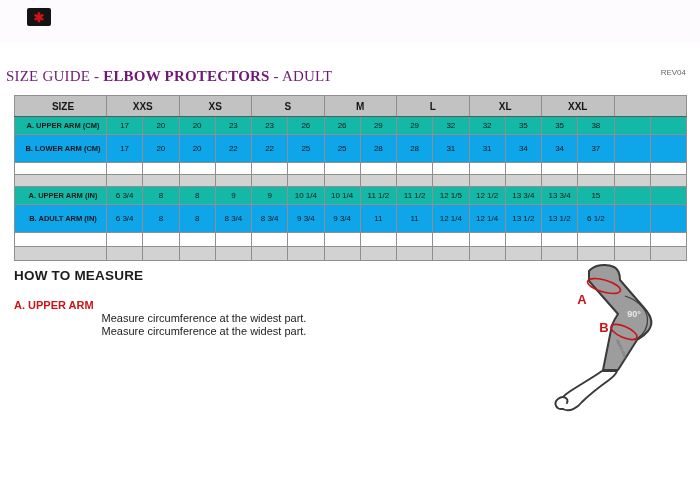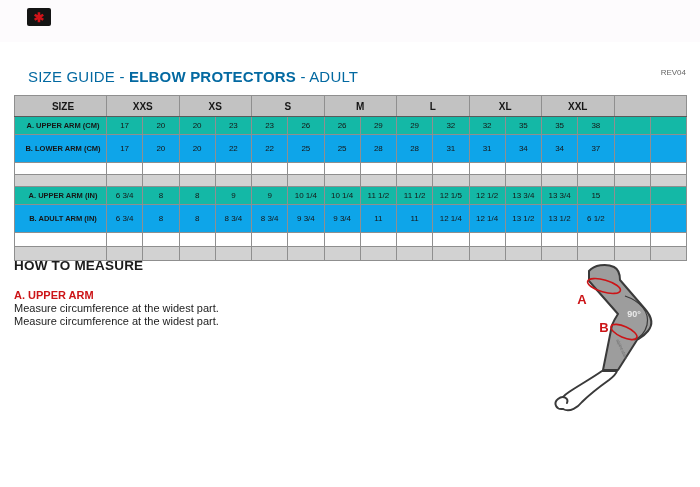--- a/index.html
+++ b/index.html
@@ -6,44 +6,44 @@
   html,body { width:700px; height:487px; }
   body { font-family:"Liberation Sans", sans-serif; background:#ffffff; }
   .page { position:relative; width:700px; height:487px; background:#ffffff; overflow:hidden; }
 
   .topstrip { position:absolute; left:0; top:0; width:700px; height:42px; background:#fdfbfd; }
 
   .logo { position:absolute; left:27px; top:8px; width:24px; height:18px;
           background:#141414; border-radius:2px; display:flex; align-items:center; justify-content:center; }
   .logo .star { color:#d01319; font-size:13px; line-height:1; font-weight:bold; }
 
-  .title { position:absolute; left:28px; top:68px; font-size:15px; color:#0369a1;
-           letter-spacing:.2px; white-space:nowrap; }
+  .title { position:absolute; left:6px; top:68px; font-size:15px; color:#701a75;
+           letter-spacing:.2px; white-space:nowrap;font-family:Liberation Serif, serif; }
   .title .b { font-weight:bold; }
   .rev { position:absolute; right:14px; top:68px; font-size:8px; color:#666; }
 
   table.tbl { position:absolute; left:14px; width:673px; border-collapse:collapse;
               table-layout:fixed; font-size:8px; color:#161616;
               border:1px solid #4f4f4f; }
   #t1 { top:95px; }
   #t2 { top:186px; }
   .tbl td { border:1px solid #8f8f8f; text-align:center; vertical-align:middle;
             padding:0; overflow:hidden; white-space:nowrap; }
   .h-row td { height:21px; background:#c2c2c2; font-weight:bold; font-size:10px; border-bottom:1px solid #5a5a5a; }
   .lbl { text-align:right; padding-left:5px !important; font-weight:bold; font-size:7.5px;margin-left:12px; }
   .r-a td { height:18px; background:#14b8a6; }
   .r-b td { height:28px; background:#0ea5e9; }
   .r-e1 td { height:12px; background:#ffffff; }
   .r-e2 td { height:12px; background:#d2d2d2; }
   #t2 .r-e1 td, #t2 .r-e2 td { height:14px; }
 
-  .howto { position:absolute; left:14px; top:258px; width:380px; color:#1c1c1c; }
+  .howto { position:absolute; left:14px; top:268px; width:380px; color:#1c1c1c; }
   .howto h2 { font-size:13.5px; font-weight:bold; letter-spacing:.2px; margin-bottom:16px; }
   .howto .m-label { font-size:11px; font-weight:bold; color:#cc1417; margin-top:12px; }
-  .howto .m-text { font-size:11px; margin-top:1px; }
+  .howto .m-text { font-size:11px; margin-top:1px;text-align:center; }
 
   .diagram { position:absolute; left:548px; top:262px; width:150px; height:160px; }
 </style>
 </head>
 <body>
 
 <div class="page">
 
   <div class="topstrip"></div>
 

